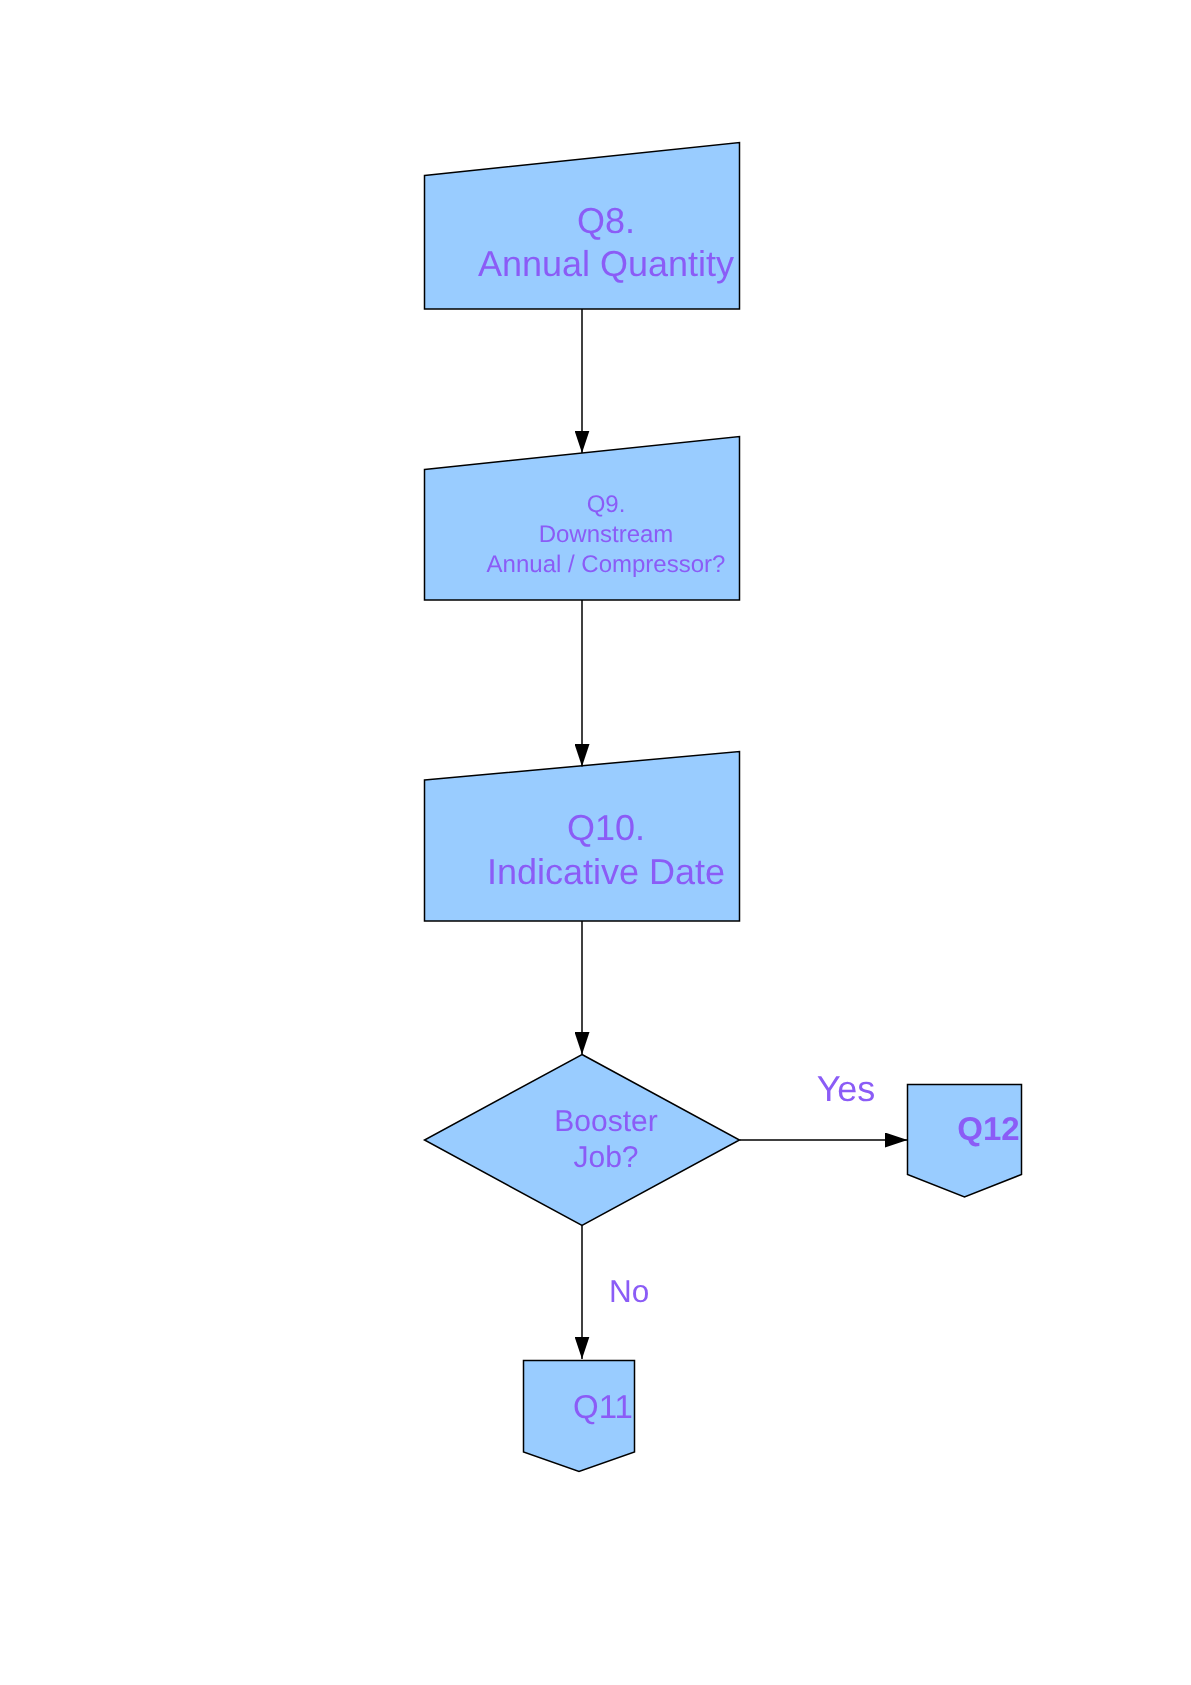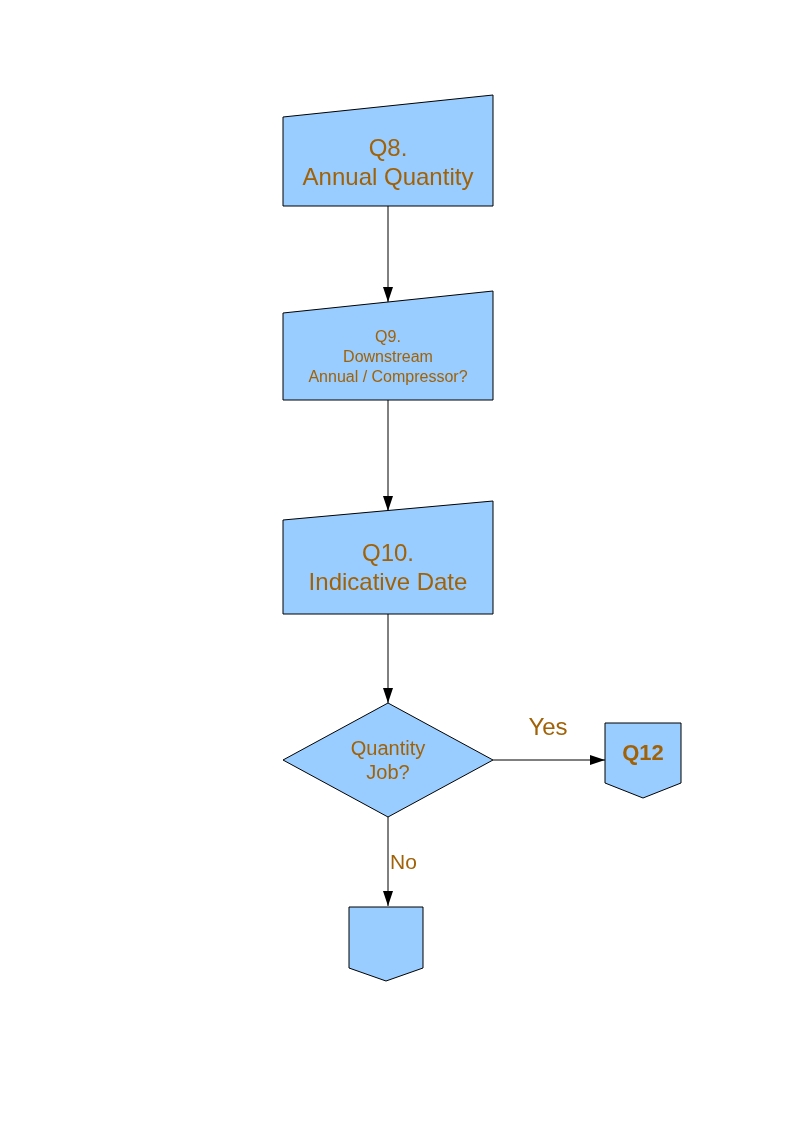--- a/index.html
+++ b/index.html
@@ -28,21 +28,22 @@
     stroke: #000000;
     stroke-width: 1;
   }
   .label {
     position: absolute;
     display: flex;
     align-items: center;
     justify-content: center;
     text-align: center;
     white-space: pre-line;
-    color: #a16207;
+    color: #8b5cf6;
+    margin-left: 16px;
   }
   .lbl-q8  { left: 283px; top: 117px; width: 210px; height:  89px; font-size: 24px; line-height: 29px; }
   .lbl-q9  { left: 283px; top: 313px; width: 210px; height:  87px; font-size: 16px; line-height: 20px; }
   .lbl-q10 { left: 283px; top: 520px; width: 210px; height:  94px; font-size: 24px; line-height: 29px; }
   .lbl-dec { left: 283px; top: 703px; width: 210px; height: 114px; font-size: 20px; line-height: 24px; }
   .lbl-q12 { left: 605px; top: 723px; width:  76px; height:  60px; font-size: 22px; font-weight: bold; }
   .lbl-q11 { left: 349px; top: 907px; width:  74px; height:  61px; font-size: 22px; }
   .lbl-yes { left: 508px; top: 714px; width:  80px; height:  26px; font-size: 24px; }
   .lbl-no  { left: 390px; top: 849px; width:  70px; height:  26px; font-size: 21px; justify-content: flex-start; text-align: left; }
 </style>
@@ -72,20 +73,21 @@
     <line x1="388" y1="817" x2="388" y2="906" marker-end="url(#arrowhead)"></line>
   </svg>
 
   <div class="label lbl-q8">Q8.
 Annual Quantity</div>
   <div class="label lbl-q9">Q9.
 Downstream
 Annual / Compressor?</div>
   <div class="label lbl-q10">Q10.
 Indicative Date</div>
-  <div class="label lbl-dec">Quantity
+  <div class="label lbl-dec">Booster
 Job?</div>
   <div class="label lbl-q12">Q12</div>
+  <div class="label lbl-q11">Q11</div>
 
   <div class="label lbl-yes">Yes</div>
   <div class="label lbl-no">No</div>
 
 </div>
 
 </body></html>

